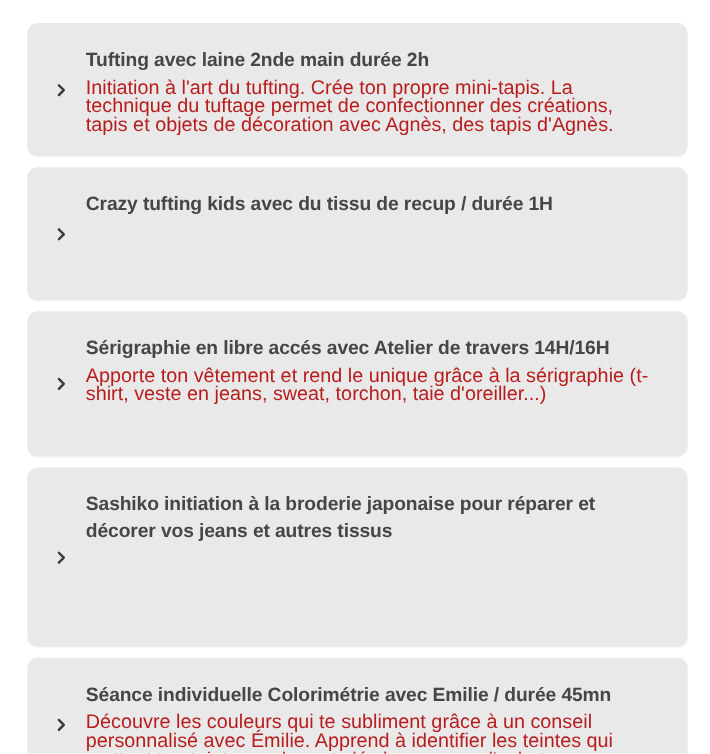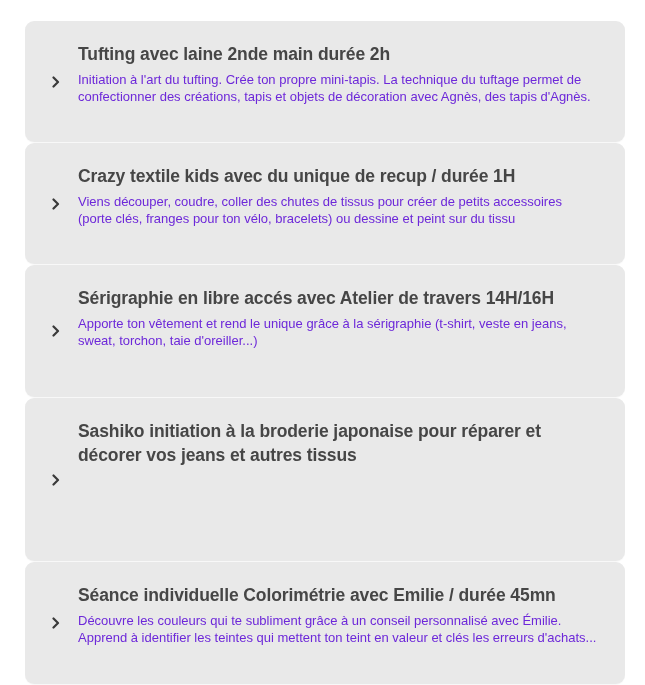--- a/index.html
+++ b/index.html
@@ -18,21 +18,21 @@
       position: absolute;
       left: 25px;
       top: 21px;
       width: 600px;
     }
     .card {
       position: relative;
       box-sizing: border-box;
       background: #e9e9e9;
       border-radius: 9px;
-      margin-bottom: 1px;
+      margin-bottom: 10px;
       padding: 21px 28px 21px 53px;
       cursor: pointer;
       box-shadow: 0 1px 1px rgba(0,0,0,0.03);
     }
     .card .chevron {
       position: absolute;
       left: 25px;
       top: 50%;
       width: 12px;
       height: 12px;
@@ -48,22 +48,22 @@
     }
     .card .title {
       font-size: 17.5px;
       font-weight: bold;
       color: #464646;
       line-height: 24px;
       margin: 0 0 5px 0;
       letter-spacing: -0.1px;
     }
     .card .desc {
-      font-size: 13px;
-      color: #6d28d9;
+      font-size: 18px;
+      color: #b91c1c;
       line-height: 17px;
       margin: 0;
     }
     .card.c1 { height: 121px; }
     .card.c2 { height: 121px; }
     .card.c3 { height: 132px; }
     .card.c4 { height: 163px; }
     .card.c5 { height: 122px; }
   </style>
 </head>
@@ -80,22 +80,21 @@
     <div class="title">Tufting avec laine 2nde main durée 2h</div>
     <p class="desc">Initiation à l'art du tufting. Crée ton propre mini-tapis. La technique du tuftage permet de confectionner des créations, tapis et objets de décoration avec Agnès, des tapis d'Agnès.</p>
   </div>
 
   <div class="card c2">
     <span class="chevron">
       <svg viewBox="0 0 8 12">
           <path d="M1.5 1.5 L6 6 L1.5 10.5" fill="none" stroke="#3a3a3a" stroke-width="2.2" stroke-linecap="round" stroke-linejoin="round"></path>
         </svg>
     </span>
-    <div class="title">Crazy textile kids avec du unique de recup / durée 1H</div>
-    <p class="desc">Viens découper, coudre, coller des chutes de tissus pour créer de petits accessoires (porte clés, franges pour ton vélo, bracelets) ou dessine et peint sur du tissu</p>
+    <div class="title">Crazy tufting kids avec du tissu de recup / durée 1H</div>
   </div>
 
   <div class="card c3">
     <span class="chevron">
       <svg viewBox="0 0 8 12">
           <path d="M1.5 1.5 L6 6 L1.5 10.5" fill="none" stroke="#3a3a3a" stroke-width="2.2" stroke-linecap="round" stroke-linejoin="round"></path>
         </svg>
     </span>
     <div class="title">Sérigraphie en libre accés avec Atelier de travers 14H/16H</div>
     <p class="desc">Apporte ton vêtement et rend le unique grâce à la sérigraphie (t-shirt, veste en jeans, sweat, torchon, taie d'oreiller...)</p>

